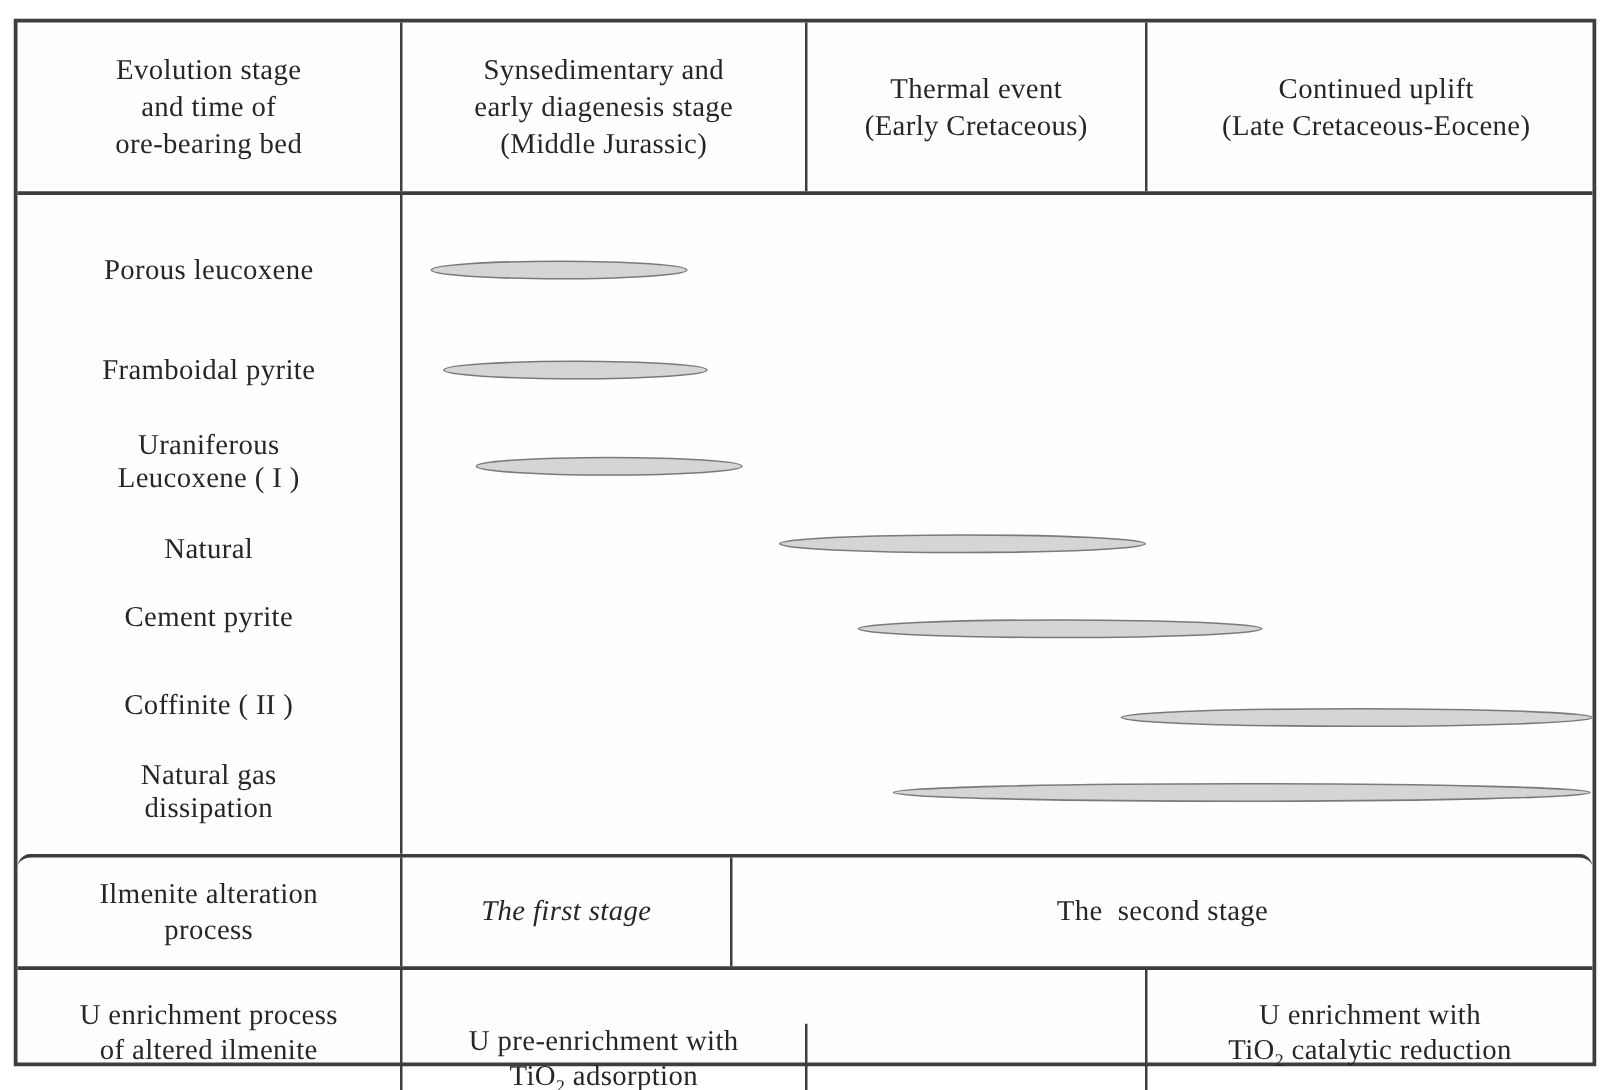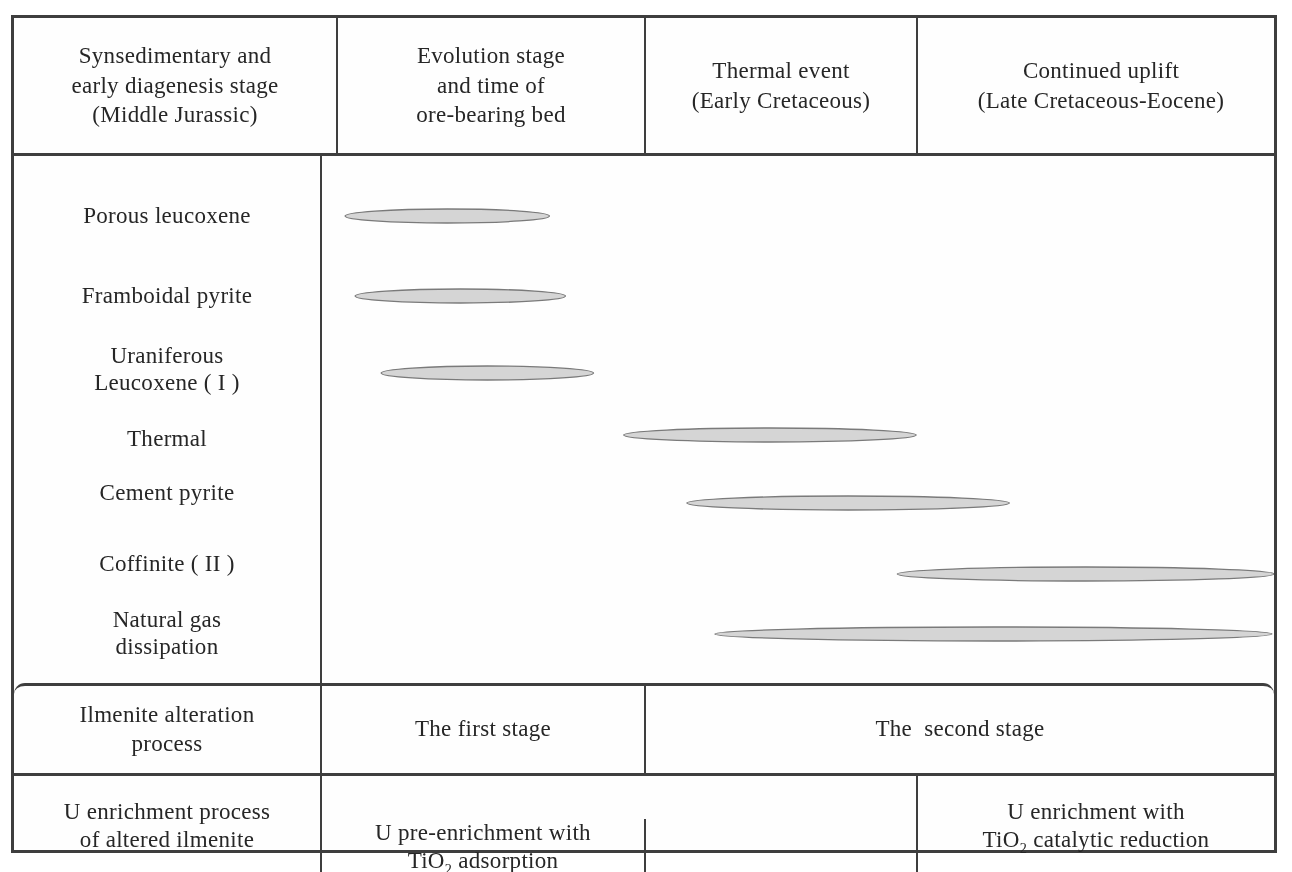--- a/index.html
+++ b/index.html
@@ -33,21 +33,21 @@
   .chart-area{flex:1;position:relative;}
   .chart-area svg{position:absolute;left:0;top:0;width:100%;height:100%;display:block;}
   
   .stages-row{flex:0 0 90px;height:90px;box-sizing:border-box;border-top:3px solid #3e3e3e;display:flex;border-radius:11px;}
   .scell{
     box-sizing:border-box;border-right:2px solid #3e3e3e;
     display:flex;align-items:center;justify-content:center;text-align:center;
     white-space:pre-line;font-size:23px;line-height:1.25;letter-spacing:0.3px;
   }
   .scell.c1{width:308px;}
-  .scell.c2{width:324px;}
+  .scell.c2{width:264px;font-style:italic;}
   .scell.c3{flex:1;border-right:none;white-space:pre-wrap;}
   
   .enrich-row{flex:1;box-sizing:border-box;border-top:3px solid #3e3e3e;display:flex;}
   .ecell{
     box-sizing:border-box;border-right:2px solid #3e3e3e;
     display:flex;flex-direction:column;align-items:center;justify-content:center;text-align:center;
     font-size:23px;line-height:1.22;white-space:pre-line;letter-spacing:0.3px;
   }
   .ecell.c1{width:308px;}
   .ecell.c2{width:324px;margin-top:43px;}
@@ -56,39 +56,39 @@
   .formula-line{white-space:normal;}
   sub.chem{font-size:0.62em;line-height:0;}
 </style>
 </head>
 <body>
 
 <div class="page">
   <div class="paragenesis-table">
 
     <div class="hdr">
+      <div class="hcell c1">Evolution stage
+and time of
+ore-bearing bed</div>
       <div class="hcell c2">Synsedimentary and
 early diagenesis stage
 (Middle Jurassic)</div>
-      <div class="hcell c1">Evolution stage
-and time of
-ore-bearing bed</div>
       <div class="hcell c3">Thermal event
 (Early Cretaceous)</div>
       <div class="hcell c4">Continued uplift
 (Late Cretaceous-Eocene)</div>
     </div>
 
     <div class="body">
       <div class="label-col">
         <div class="mineral-label" style="top:60px">Porous leucoxene</div>
         <div class="mineral-label" style="top:140px">Framboidal pyrite</div>
         <div class="mineral-label" style="top:213px">Uraniferous
 Leucoxene ( I )</div>
-        <div class="mineral-label" style="top:283px">Thermal</div>
+        <div class="mineral-label" style="top:283px">Natural</div>
         <div class="mineral-label" style="top:408px">Coffinite ( II )</div>
         <div class="mineral-label" style="top:337px">Cement pyrite</div>
         <div class="mineral-label" style="top:477px">Natural gas
 dissipation</div>
       </div>
       <div class="chart-area">
         <svg viewBox="0 0 950 527" preserveAspectRatio="none">
             <ellipse cx="125" cy="60" rx="102" ry="7" fill="#d5d5d5" stroke="#7a7a7a" stroke-width="1.3"></ellipse>
             <ellipse cx="138" cy="140" rx="105" ry="7" fill="#d5d5d5" stroke="#7a7a7a" stroke-width="1.3"></ellipse>
             <ellipse cx="165" cy="217" rx="106" ry="7" fill="#d5d5d5" stroke="#7a7a7a" stroke-width="1.3"></ellipse>

